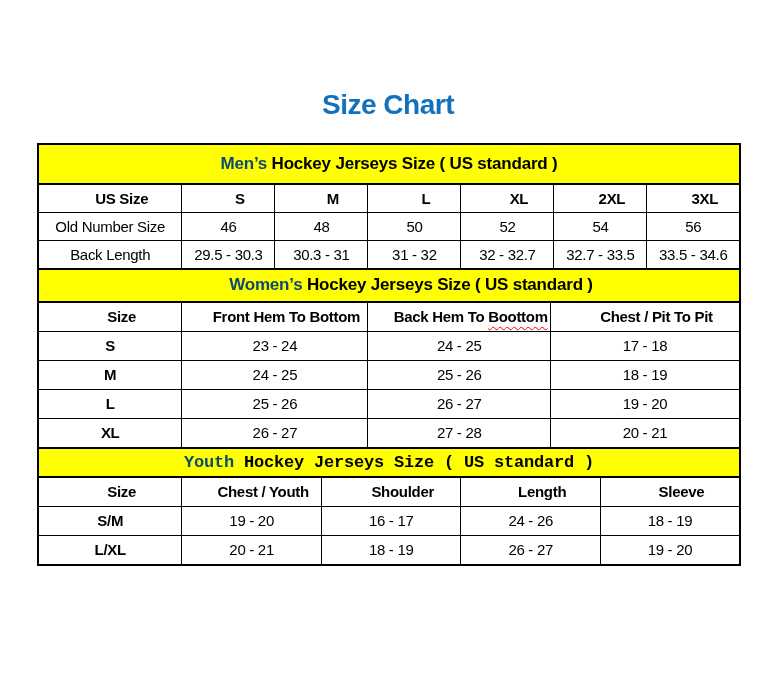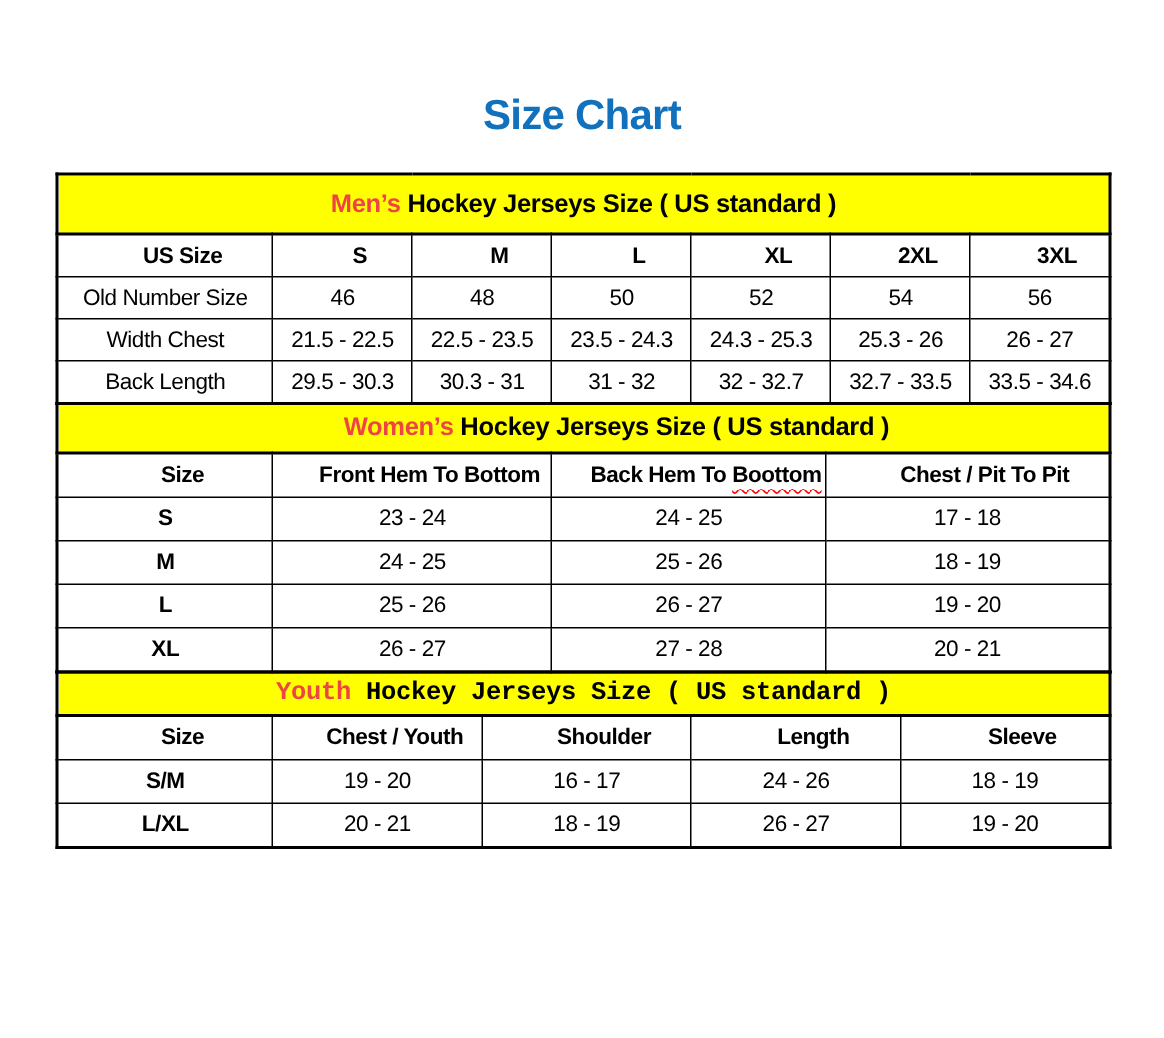--- a/index.html
+++ b/index.html
@@ -11,21 +11,21 @@
     font-family: "Liberation Sans", sans-serif;
     color: #000;
     overflow: hidden;
   }
   .page-title {
     text-align: center;
     color: #1171bd;
     font-size: 28px;
     font-weight: bold;
     letter-spacing: -0.5px;
-    margin: 60px 0 0 0;
+    margin: 88px 0 0 0;
     line-height: 1.2;
   }
   .tables-wrap {
     width: 704px;
     margin: 21px 0 0 37px;
   }
   table.size-table {
     border-collapse: collapse;
     table-layout: fixed;
     width: 100%;
@@ -47,21 +47,21 @@
   .band-cell {
     background: #ffff00;
     font-weight: bold;
     font-size: 17px;
     border: 2px solid #000;
     letter-spacing: -0.2px;
   }
   .t0 .band-cell { height: 38px; }
   .t1 .band-cell { height: 31px; padding-left: 46px; }
   .t2 .band-cell { height: 27px; font-family: Liberation Mono, monospace; }
-  .red-word { color: #ef4444; }
+  .red-word { color: #0c4a6e; }
   tr.cols td {
     font-weight: bold;
     border-top: 2px solid #000;
     padding-left: 25px;
   }
   .t0 tbody td { height: 27px; }
   .t1 tbody td { height: 28px; }
   .t2 tbody td { height: 28px; }
   td.lbl-b { font-weight: bold; }
   .squiggle {
@@ -106,29 +106,20 @@
             <td>3XL</td>
           </tr>
           <tr>
             <td class="lbl">Old Number Size</td>
             <td>46</td>
             <td>48</td>
             <td>50</td>
             <td>52</td>
             <td>54</td>
             <td>56</td>
-          </tr>
-          <tr>
-            <td class="lbl">Width Chest</td>
-            <td>21.5 - 22.5</td>
-            <td>22.5 - 23.5</td>
-            <td>23.5 - 24.3</td>
-            <td>24.3 - 25.3</td>
-            <td>25.3 - 26</td>
-            <td>26 - 27</td>
           </tr>
           <tr>
             <td class="lbl">Back Length</td>
             <td>29.5 - 30.3</td>
             <td>30.3 - 31</td>
             <td>31 - 32</td>
             <td>32 - 32.7</td>
             <td>32.7 - 33.5</td>
             <td>33.5 - 34.6</td>
           </tr>

